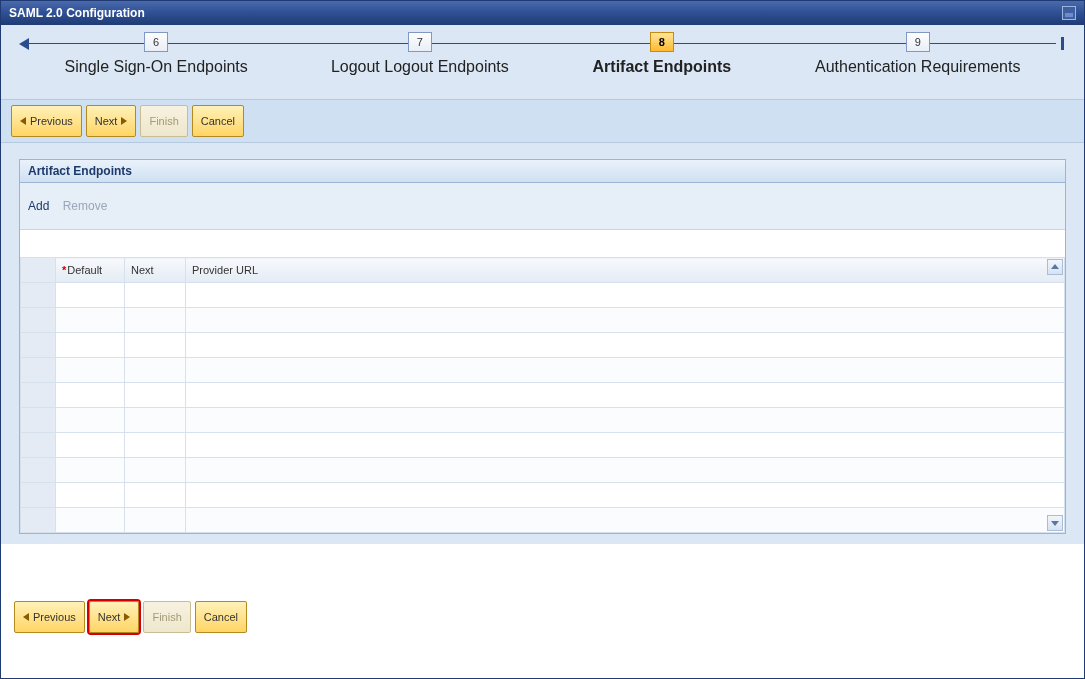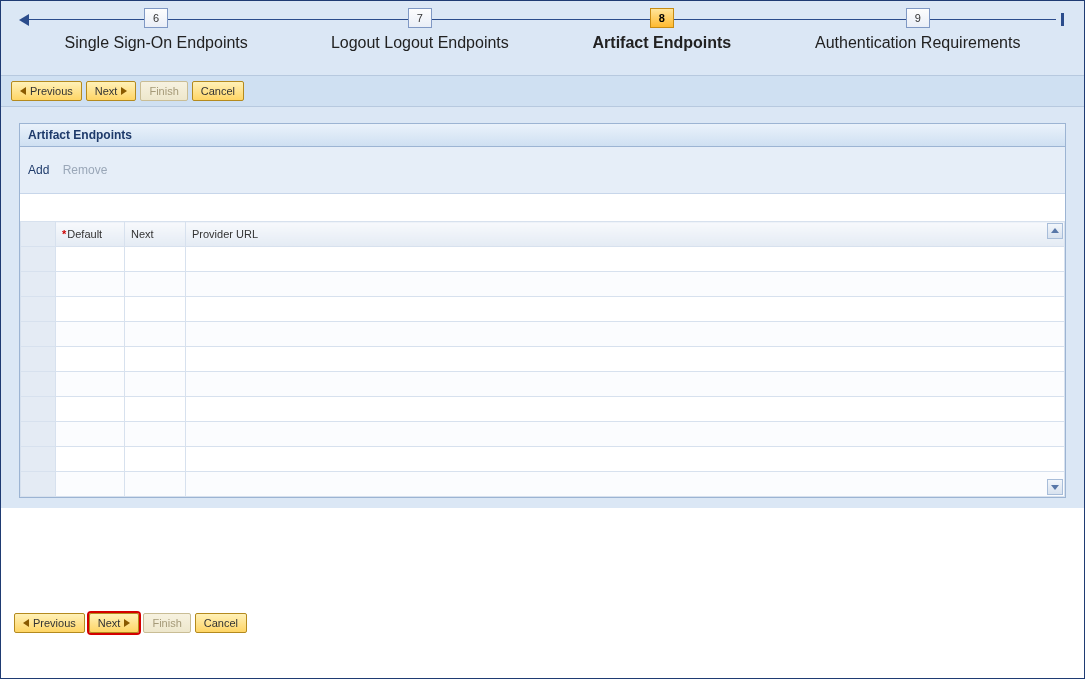--- a/index.html
+++ b/index.html
@@ -140,21 +140,21 @@
     left: 1px; right: 1px;
     bottom: 40px;
     border: none;
     background: transparent;
     padding: 5px 12px;
   }
   .sap-btn {
     display: inline-flex;
     align-items: center;
     gap: 4px;
-    height: 20px;
+    height: 32px;
     padding: 0 8px;
     font-size: 11px;
     border: 1px solid #b48a1e;
     background: linear-gradient(#fff1b8, #ffd565);
     color: #333;
     cursor: pointer;
     border-radius: 2px;
   }
   .sap-btn.disabled {
     background: linear-gradient(#f7f2e0, #eee7cc);
@@ -267,20 +267,24 @@
     background: #dbe7f5;
     z-index: -1;
   }
 </style>
 </head>
 <body>
 
 <div class="window">
   <div class="page-bg"></div>
 
+  <div class="titlebar">
+    <span>SAML 2.0 Configuration</span>
+    <span class="titlebar-icon"></span>
+  </div>
 
 
   <div class="roadmap-wrap">
     <div class="roadmap">
       <div class="roadmap-line"></div>
       <div class="road-start"></div>
       <div class="road-end"></div>
       <div class="roadmap-steps" id="roadmap-steps">
           <div class="step">
             <div class="step-box">6</div>

